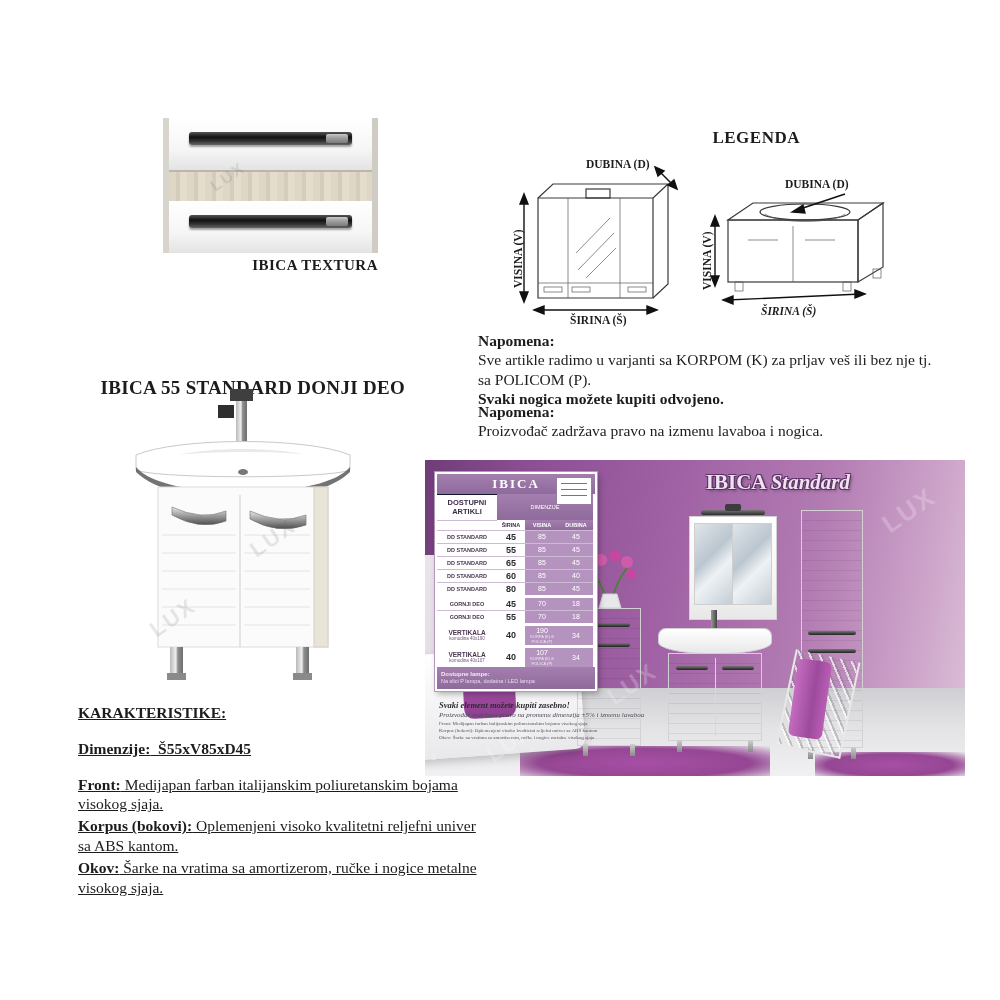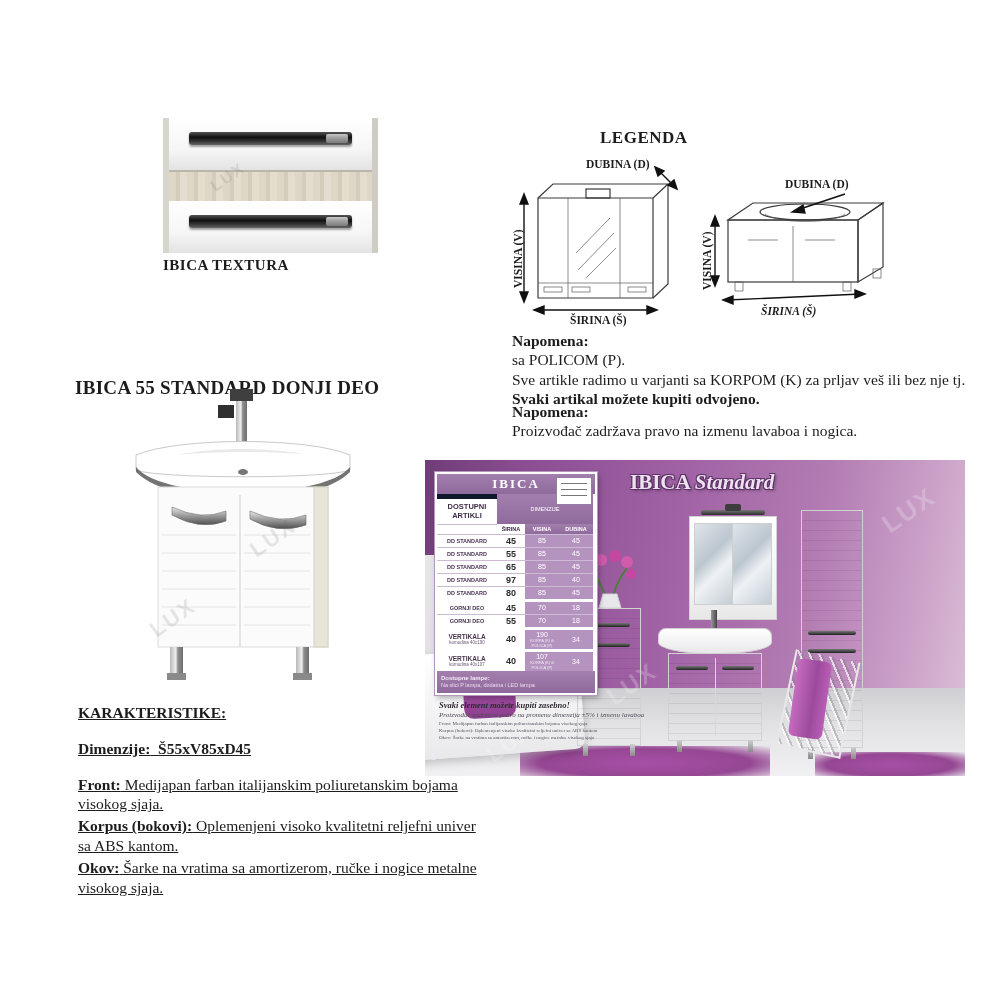--- a/index.html
+++ b/index.html
@@ -1,20 +1,20 @@
 <!DOCTYPE html>
 <html><head>
 <meta charset="utf-8">
 <style>
   html,body{margin:0;padding:0;}
   body{width:1000px;height:1000px;background:#ffffff;position:relative;
        font-family:"Liberation Serif",serif;color:#1c1c1c;overflow:hidden;}
   .abs{position:absolute;}
   .b{font-weight:bold;}
-  .center{text-align:left;}
+  .center{text-align:right;}
 
   
   #texture-fig{left:163px;top:118px;width:215px;height:135px;background:#f2f1ee;
     border-left:6px solid #d8d5cd;border-right:6px solid #cfccc4;box-sizing:border-box;overflow:hidden;}
   .drawer{position:relative;height:52px;background:linear-gradient(180deg,#ffffff 0%,#f6f6f6 60%,#e3e3e3 100%);
     border-bottom:2px solid #b9b6ae;}
   .drawer .handle{position:absolute;left:10%;right:10%;top:14px;height:13px;border-radius:3px;
     background:linear-gradient(180deg,#555 0%,#111 40%,#333 70%,#666 100%);box-shadow:0 2px 2px rgba(0,0,0,.35);}
   .drawer .handle:after{content:"";position:absolute;right:4px;top:2px;width:22px;height:9px;
     background:linear-gradient(180deg,#eee,#888);border-radius:2px;opacity:.8;}
@@ -28,21 +28,21 @@
   .dim-vert{transform:rotate(-90deg);transform-origin:left top;}
   .tech{stroke:#3a3a3a;fill:none;stroke-width:1.2;}
   .techthin{stroke:#5a5a5a;fill:none;stroke-width:.7;}
   .techarrow{stroke:#111;fill:#111;stroke-width:1.4;}
 
   
   #product-title{left:75px;top:336px;width:330px;font-size:19px;letter-spacing:.3px;margin-top:41px;}
   #product-photo{left:118px;top:375px;width:250px;height:315px;}
 
   
-  .note{left:512px;width:480px;font-size:15.5px;line-height:1.25;}
+  .note{left:478px;width:480px;font-size:15.5px;line-height:1.25;}
   #note1{top:331px;} #note2{top:402px;}
   .note p{margin:0;}
 
   
   #chars{left:78px;top:703px;width:405px;font-size:15.5px;line-height:1.28;}
   #chars p{margin:0 0 2px 0;text-decoration:underline;}
   #chars .gap{height:14px;}
 
   
   #promo{left:425px;top:460px;width:540px;height:316px;overflow:hidden;
@@ -98,21 +98,21 @@
     letter-spacing:2px;padding:2px 0;}
   .pt-grid{display:grid;grid-template-columns:60px 28px 34px 34px;align-items:stretch;}
   .pt-cell{border-top:1px solid #cdbad4;display:flex;flex-direction:column;justify-content:center;
     text-align:center;padding:1px 0;}
   .pt-label{font-size:5.5px;font-weight:bold;color:#4a3551;background:#ffffff;}
   .pt-sub{font-size:4.5px;font-weight:normal;color:#6b5573;}
   .pt-sirina{font-size:9px;font-weight:bold;color:#2c2c2c;background:#ffffff;}
   .pt-val{font-size:7px;color:#ffffff;background:#b494bf;}
   .pt-valsub{font-size:4px;color:#f0e8f3;}
   #pt-artikli{font-size:7.5px;font-weight:bold;color:#3f2c49;background:#fff;text-align:center;
-    padding:3px 0;line-height:1.25;border-top:5px solid #0f172a;}
+    padding:3px 0;line-height:1.25;border-top:1px solid #0f172a;}
   #pt-dimenzije{font-size:5.5px;color:#fff;text-align:center;display:flex;align-items:center;justify-content:center;}
   .pt-colhead{font-size:5.5px;font-weight:bold;text-align:center;padding:2px 0;}
   #pt-sketch{position:absolute;right:3px;top:3px;width:34px;height:26px;background:#fff;border:1px solid #9a7ba6;}
   #pt-sketch i{position:absolute;left:4px;right:4px;height:1px;background:#777;}
   #pt-footer{padding:3px 4px 4px 4px;line-height:1.35;}
   #pt-footer .f1{font-size:6px;font-weight:bold;color:#f4e9f6;}
   #pt-footer .f2{font-size:5.5px;color:#e8d9ec;}
 
   #promo-bottom{left:14px;top:240px;width:330px;color:#3c3740;line-height:1.3;}
   #pb1{font-size:8.5px;font-weight:bold;font-style:italic;color:#2f2a33;}
@@ -241,23 +241,23 @@
     <rect x="178" y="272" width="13" height="28" fill="url(#chrome)"></rect>
     <rect x="49" y="298" width="19" height="7" fill="#8a8a8a"></rect>
     <rect x="175" y="298" width="19" height="7" fill="#8a8a8a"></rect>
   </svg>
   <span class="wm wm-dark" style="left:30px;top:230px;font-size:22px;">LUX</span>
   <span class="wm wm-dark" style="left:130px;top:150px;font-size:22px;">LUX</span>
 </div>
 
 <div class="abs note" id="note1">
   <p class="b">Napomena:</p>
+  <p>Sve artikle radimo u varjanti sa KORPOM (K) za prljav veš ili bez nje tj.</p>
   <p>sa POLICOM (P).</p>
-  <p>Sve artikle radimo u varjanti sa KORPOM (K) za prljav veš ili bez nje tj.</p>
-  <p class="b">Svaki artikal možete kupiti odvojeno.</p>
+  <p class="b">Svaki nogica možete kupiti odvojeno.</p>
 </div>
 <div class="abs note" id="note2">
   <p class="b">Napomena:</p>
   <p>Proizvođač zadržava pravo na izmenu lavaboa i nogica.</p>
 </div>
 
 <div class="abs" id="promo">
   <div class="abs" id="promo-corner"></div>
   <div class="abs" id="promo-floor"></div>
   <div class="abs rug" id="rug1"></div>
@@ -340,21 +340,21 @@
       <div class="pt-cell pt-sirina">55</div>
       <div class="pt-cell pt-val">85</div>
       <div class="pt-cell pt-val">45</div>
 
       <div class="pt-cell pt-label">DD STANDARD</div>
       <div class="pt-cell pt-sirina">65</div>
       <div class="pt-cell pt-val">85</div>
       <div class="pt-cell pt-val">45</div>
 
       <div class="pt-cell pt-label">DD STANDARD</div>
-      <div class="pt-cell pt-sirina">97</div>
+      <div class="pt-cell pt-sirina">60</div>
       <div class="pt-cell pt-val">85</div>
       <div class="pt-cell pt-val">40</div>
 
       <div class="pt-cell pt-label">DD STANDARD</div>
       <div class="pt-cell pt-sirina">80</div>
       <div class="pt-cell pt-val">85</div>
       <div class="pt-cell pt-val">45</div>
 
       <div class="pt-cell pt-label" style="border-top:3px solid #fff;">GORNJI DEO</div>
       <div class="pt-cell pt-sirina" style="border-top:3px solid #fff;">45</div>

